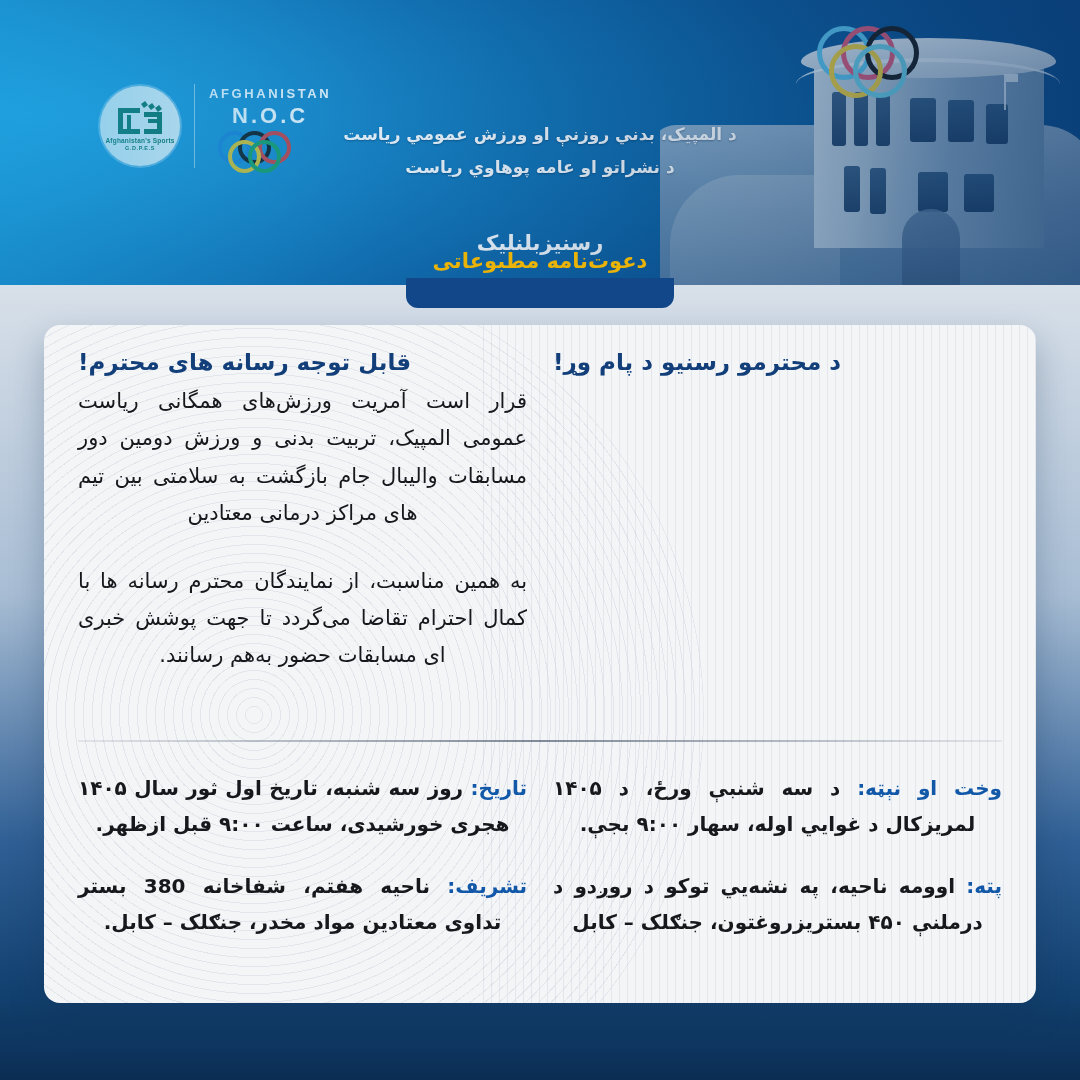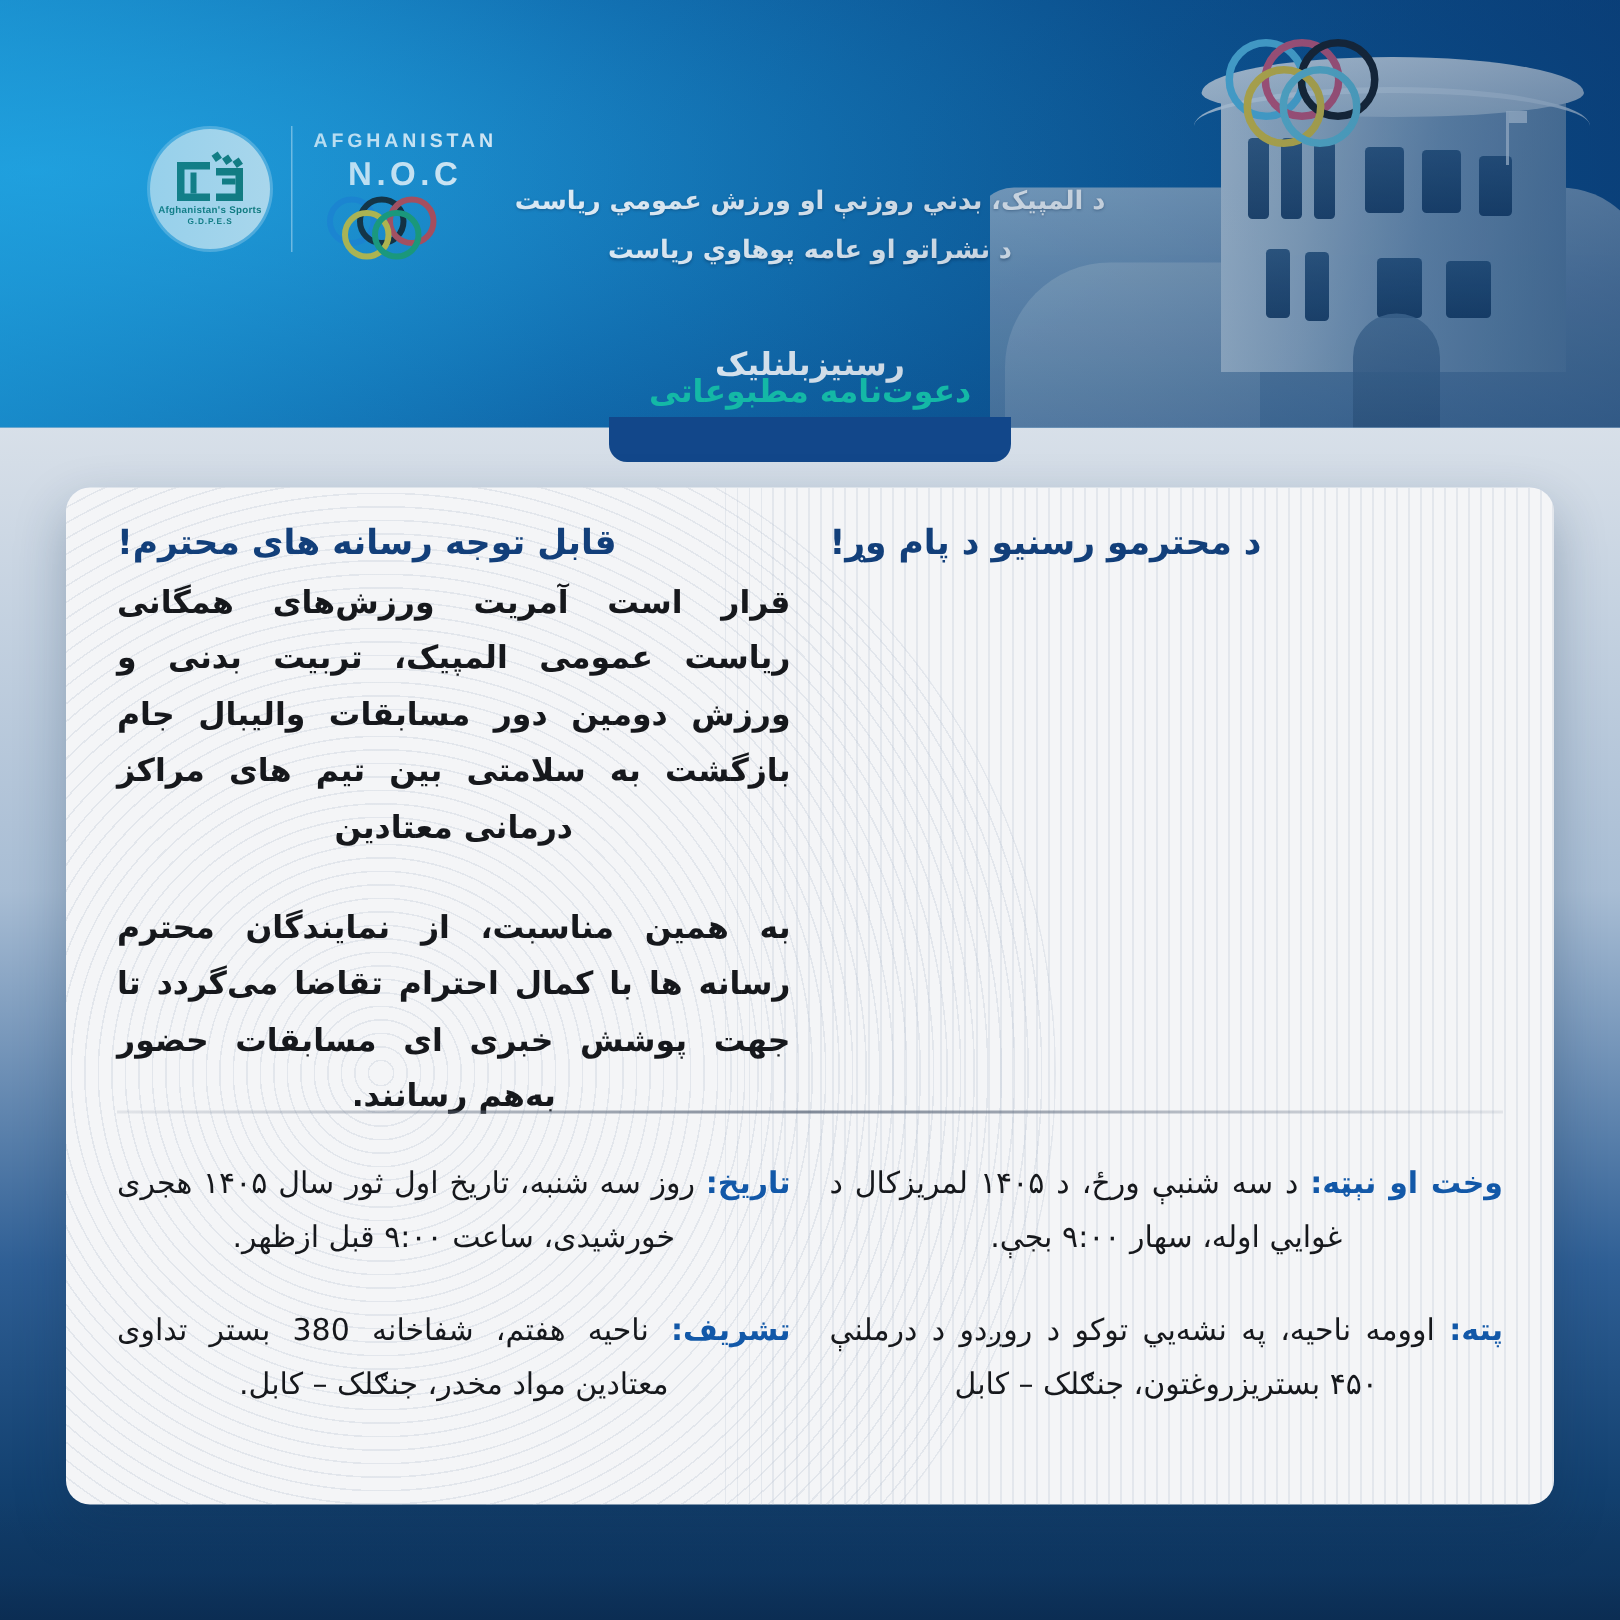--- a/index.html
+++ b/index.html
@@ -96,21 +96,21 @@
 
   .title-wrap{
     position:absolute;left:0;right:0;top:228px;text-align:center;color:#fff;
     font-size:21px;font-weight:700;line-height:1.5;direction:rtl;
   }
   .title-tab{
     position:absolute;left:50%;transform:translateX(-50%);top:278px;
     width:268px;height:30px;background:#12478a;border-radius:0 0 12px 12px;
   }
   .title-tab-txt{
-    position:absolute;left:0;right:0;top:-29px;text-align:center;color:#14b8a6;
+    position:absolute;left:0;right:0;top:-29px;text-align:center;color:#eab308;
     font-size:21px;font-weight:700;direction:rtl;
   }
 
   
   .card{
     position:absolute;left:44px;top:325px;width:992px;height:678px;
     background:#f4f5f7;border-radius:16px;
     box-shadow:0 14px 34px rgba(18,45,80,.28);
     overflow:hidden;
   }
@@ -127,33 +127,33 @@
   .card-inner{position:relative;z-index:2;padding:24px 34px 0 34px;height:100%;box-sizing:border-box;}
 
   .cols{display:flex;gap:26px;direction:rtl;}
   .col{width:462px;}
 
   .heading{
     color:#123f7a;font-size:23px;font-weight:700;text-align:left;margin:0 0 8px 0;direction:rtl;
   }
   .para{
     color:#16181c;font-size:21px;line-height:1.78;text-align:justify;text-align-last:center;
-    font-weight:700;margin:0 0 30px 0;direction:rtl;
+    font-weight:400;margin:0 0 30px 0;direction:rtl;
   }
   .para.p2{margin-bottom:0;}
 
   .divider{
     position:absolute;left:34px;right:34px;top:415px;height:2px;
     background:linear-gradient(90deg,rgba(120,132,150,.15),rgba(90,102,120,.75),rgba(120,132,150,.15));
     z-index:3;
   }
 
   .meta-cols{position:absolute;left:34px;right:34px;top:445px;display:flex;gap:26px;direction:rtl;z-index:3;}
   .meta{
-    color:#16181c;font-size:20px;line-height:1.8;font-weight:400;direction:rtl;
+    color:#16181c;font-size:20px;line-height:1.8;font-weight:700;direction:rtl;
     text-align:justify;text-align-last:center;margin:0 0 26px 0;
   }
   .meta b.lbl{color:#1258a8;}
 
   .footer-band{
     position:absolute;left:0;bottom:0;width:1080px;height:78px;
     background:linear-gradient(180deg,rgba(16,62,110,0) 0%,rgba(13,52,95,.55) 60%,rgba(11,44,82,.85) 100%);
     pointer-events:none;
   }
 </style>

